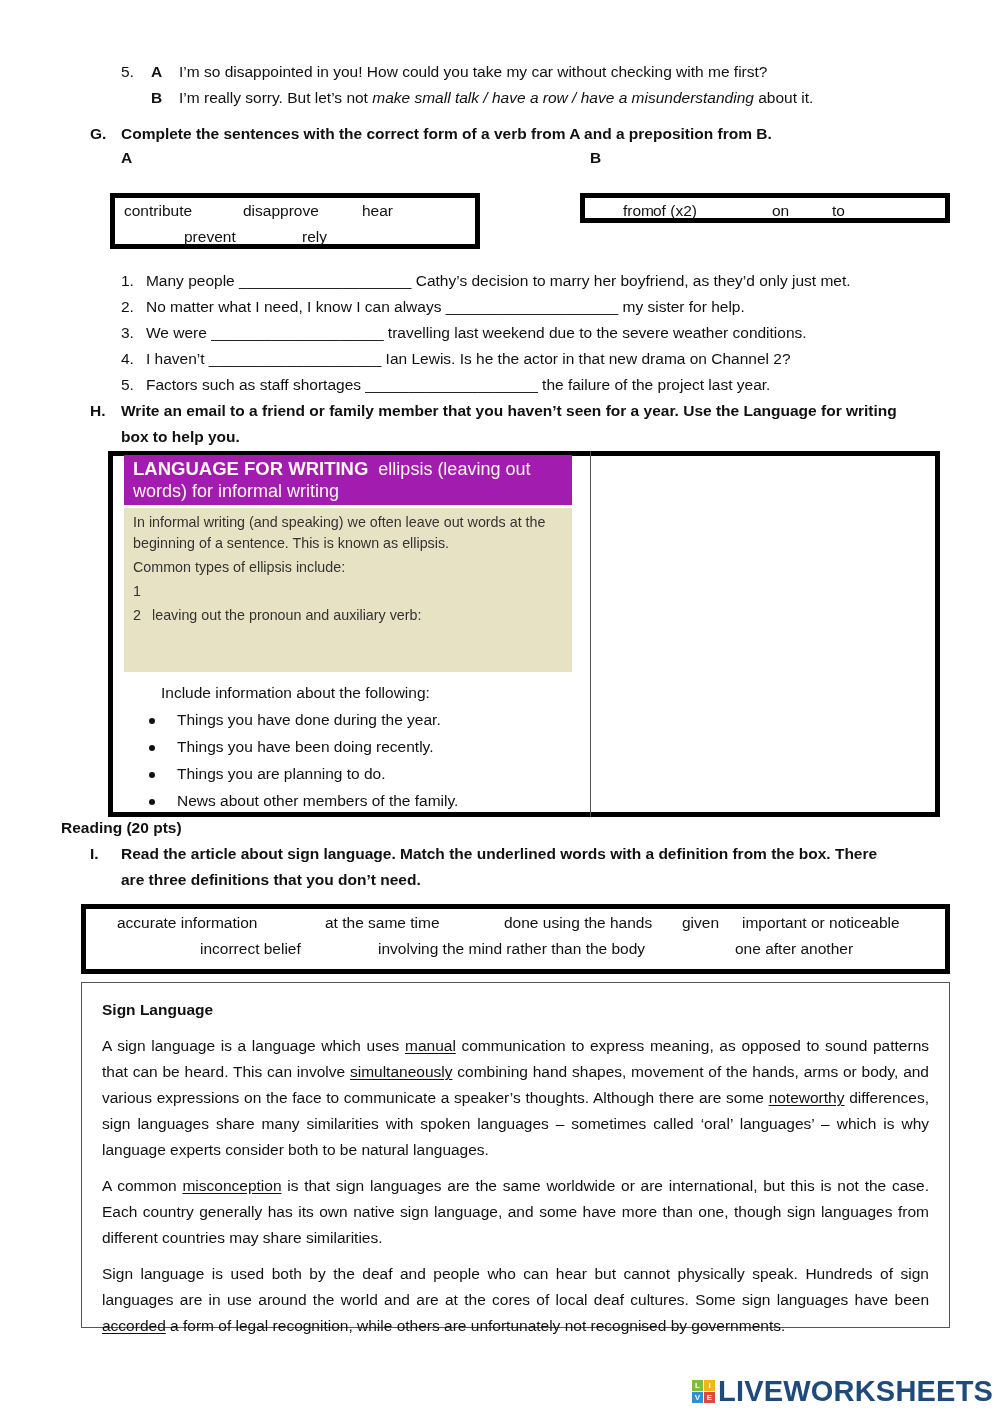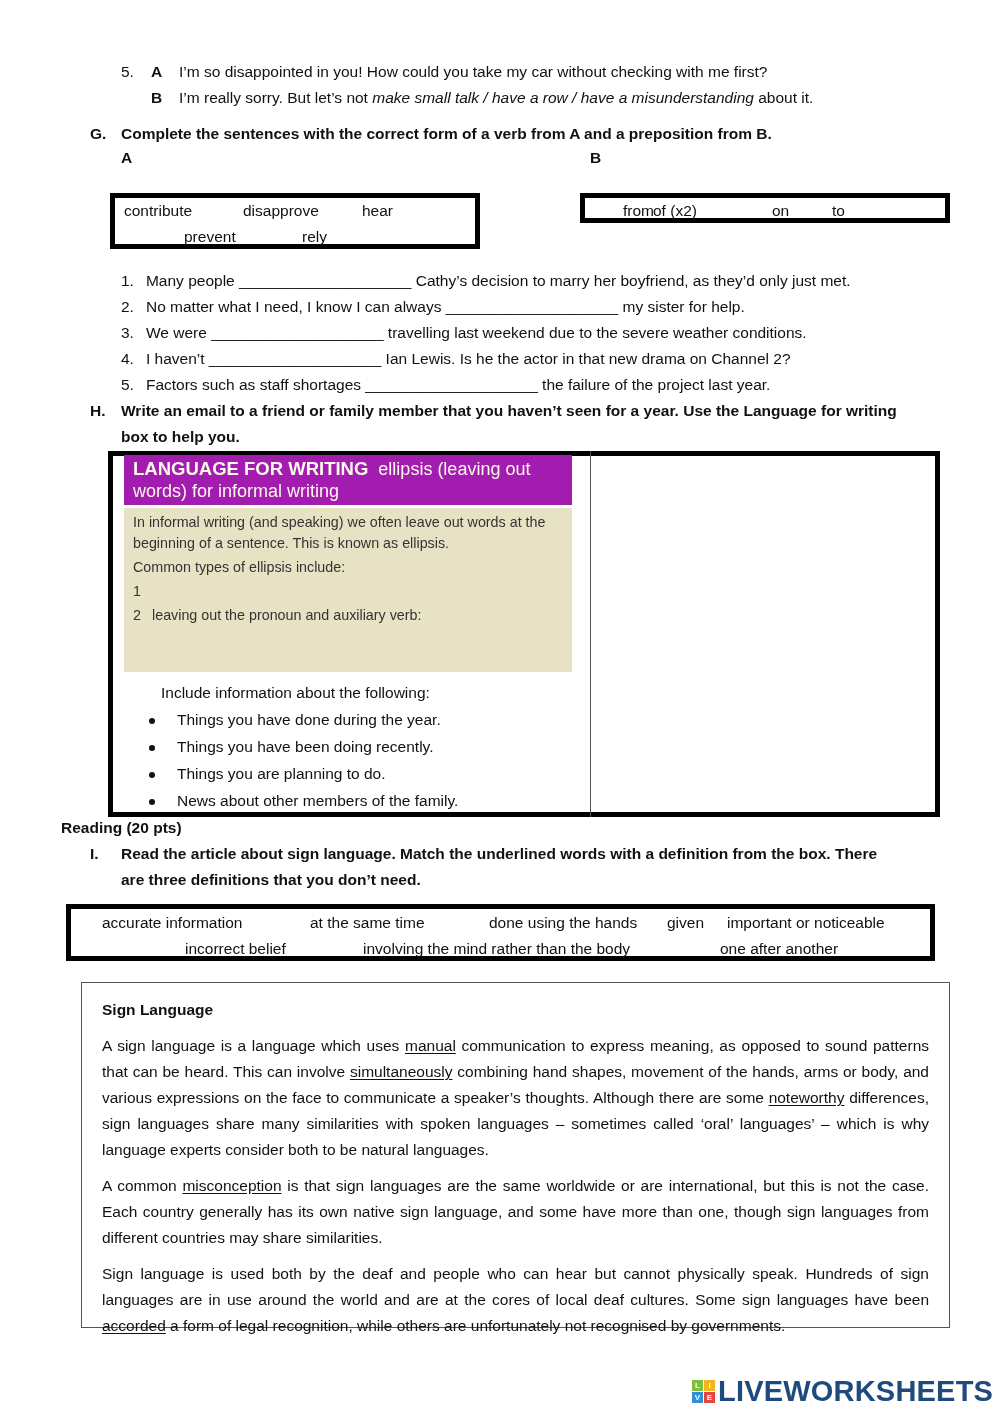--- a/index.html
+++ b/index.html
@@ -119,21 +119,21 @@
 <span class="abs" style="left:177px;top:792px;">News about other members of the family.</span>
 
 <div style="position:absolute;left:592px;top:452px;width:346px;height:363px;"></div>
 
 <span class="abs b" style="left:61px;top:819px;">Reading (20 pts)</span>
 
 <span class="abs b" style="left:90px;top:845px;">I.</span>
 <span class="abs b" style="left:121px;top:845px;">Read the article about sign language. Match the underlined words with a definition from the box. There</span>
 <span class="abs b" style="left:121px;top:871px;">are three definitions that you don’t need.</span>
 
-<div class="box" style="left:66px;top:904px;width:869px;height:57px;">
+<div class="box" style="left:81px;top:904px;width:869px;height:70px;">
   <span class="abs" style="left:31px;top:5px;">accurate information</span>
   <span class="abs" style="left:239px;top:5px;">at the same time</span>
   <span class="abs" style="left:418px;top:5px;">done using the hands</span>
   <span class="abs" style="left:596px;top:5px;">given</span>
   <span class="abs" style="left:656px;top:5px;">important or noticeable</span>
   <span class="abs" style="left:114px;top:31px;">incorrect belief</span>
   <span class="abs" style="left:292px;top:31px;">involving the mind rather than the body</span>
   <span class="abs" style="left:649px;top:31px;">one after another</span>
 </div>
 

